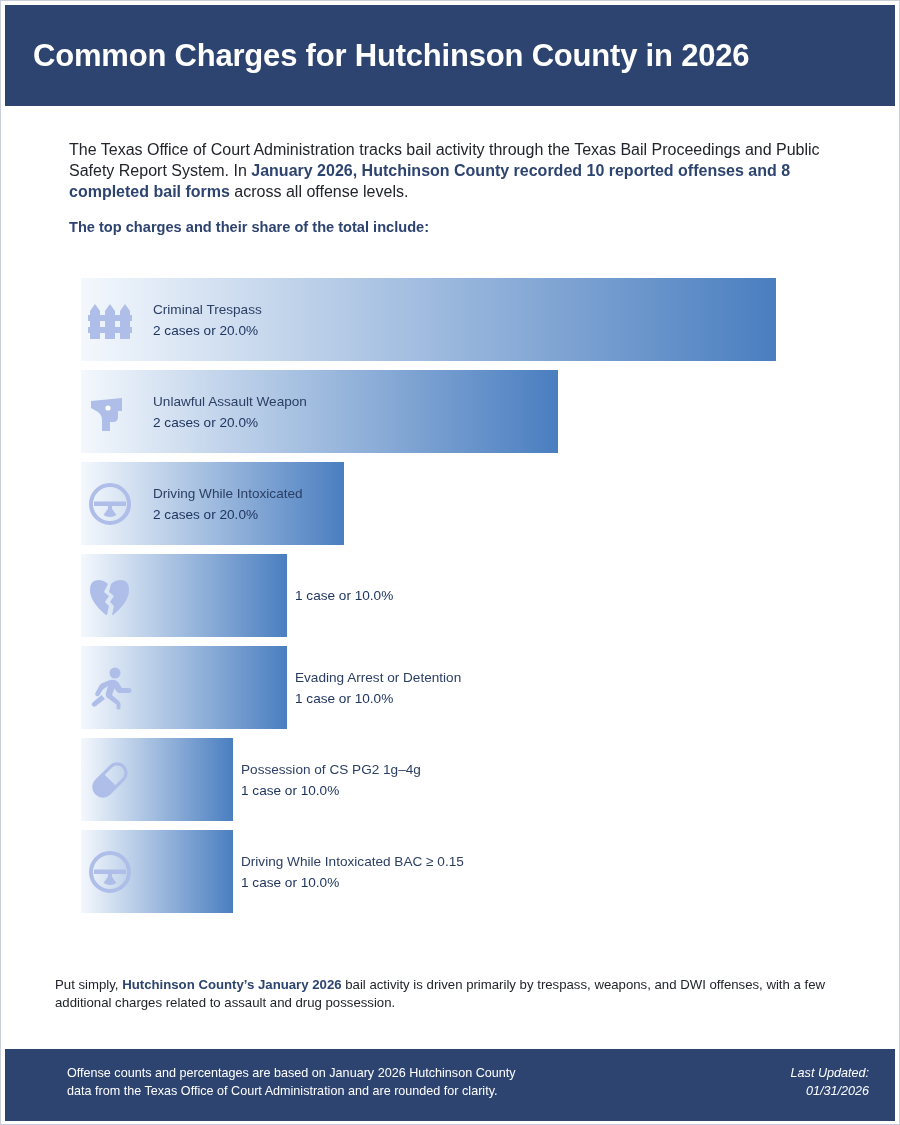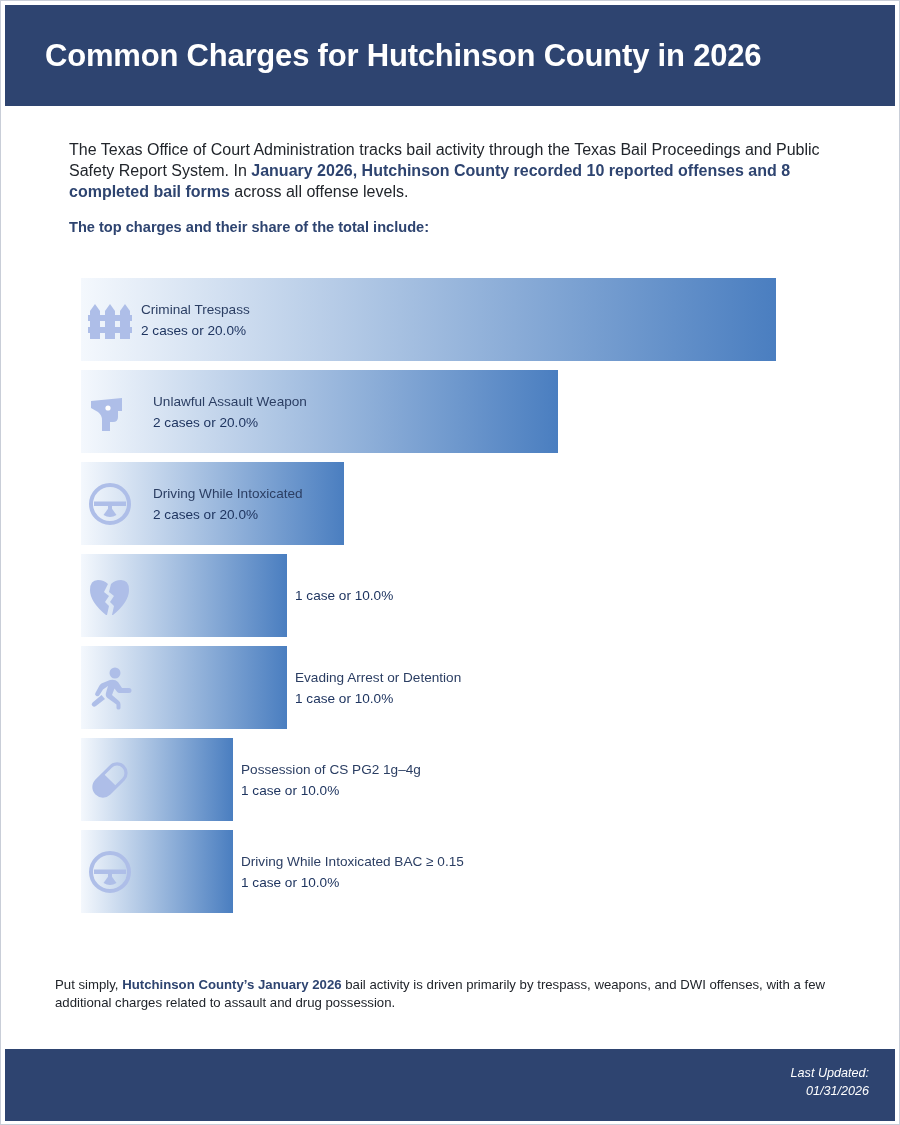--- a/index.html
+++ b/index.html
@@ -21,21 +21,21 @@
   .header {
     position:absolute; left:4px; top:4px; width:890px; height:101px;
     background:#2e4470;
     display:flex; align-items:center;
   }
   .header-title {
     color:#ffffff;
     font-size:31px;
     font-weight:bold;
     letter-spacing:-0.2px;
-    padding-left:40px;
+    padding-left:28px;
     white-space:nowrap;
   }
 
   
   .intro {
     position:absolute; left:68px; top:138px; width:762px;
     font-size:16px;
     line-height:21px;
     color:#21252b;
   }
@@ -114,21 +114,21 @@
           <svg width="44" height="42" viewBox="0 0 44 42">
             <g fill="#aebee8">
               <path d="M2 12 L7 5 L12 12 L12 40 L2 40 Z"></path>
               <path d="M17 12 L22 5 L27 12 L27 40 L17 40 Z"></path>
               <path d="M32 12 L37 5 L42 12 L42 40 L32 40 Z"></path>
               <rect x="0" y="16" width="44" height="6"></rect>
               <rect x="0" y="28" width="44" height="6"></rect>
             </g>
           </svg>
         </div>
-        <div class="labels" style="left: 140px;">
+        <div class="labels" style="left: 152px;">
           <div class="lbl-name">Criminal Trespass</div>
           <div class="lbl-val">2 cases or 20.0%</div>
         </div>
       </div>
       <div class="row">
         <div class="bar" style="width: 477px; background: linear-gradient(90deg, rgb(244, 248, 253) 0%, rgb(74, 126, 192) 100%);"></div>
         <div class="icon-wrap">
           <svg width="44" height="42" viewBox="0 0 44 42">
             <g fill="#aebee8">
               <path d="M3 10 L34 7 L34 20 L30 20 L30 26 Q30 31 25 31 L22 31 L22 40 L14 40 L14 29 Q14 24 10 21 L3 17 Z"></path>
@@ -216,19 +216,20 @@
           <div class="lbl-val">1 case or 10.0%</div>
         </div>
       </div>
     </div>
 
   <div class="summary">
     <span>Put simply, </span><span class="hl">Hutchinson County’s January 2026</span><span> bail activity is driven primarily by trespass, weapons, and DWI offenses, with a few additional charges related to assault and drug possession.</span>
   </div>
 
   <div class="footer">
+    <div class="footer-note">Offense counts and percentages are based on January 2026 Hutchinson County data from the Texas Office of Court Administration and are rounded for clarity.</div>
     <div class="footer-updated">
       <div>Last Updated:</div>
       <div>01/31/2026</div>
     </div>
   </div>
 
 </div>
 
 </body></html>

